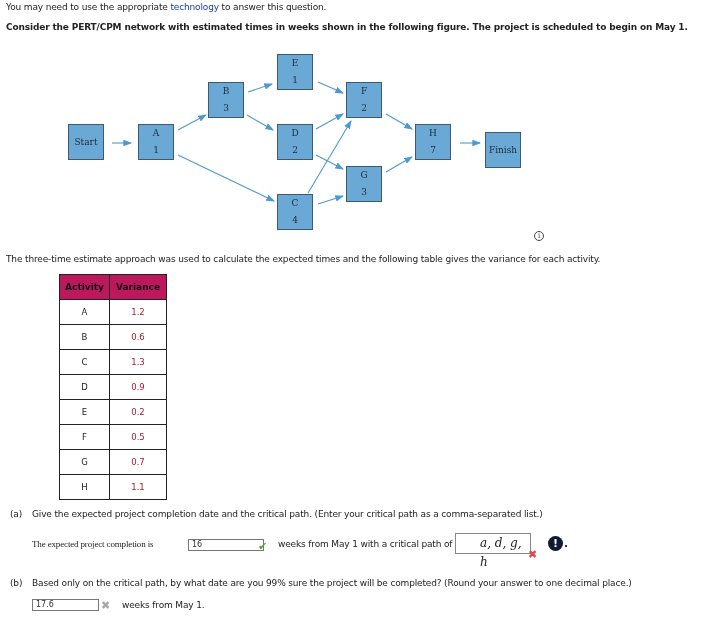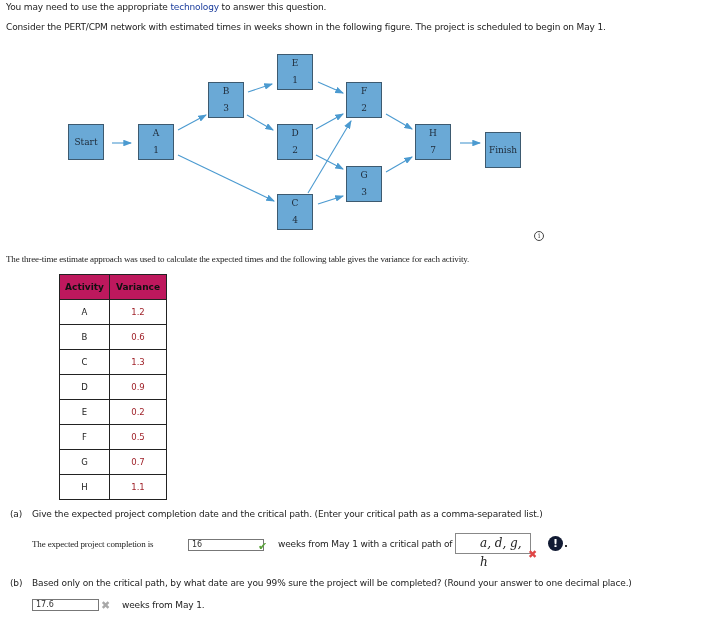--- a/index.html
+++ b/index.html
@@ -32,21 +32,21 @@
   .alert { position: absolute; left: 548px; top: 536px; width: 15px; height: 15px; border-radius: 50%;
            background: #111a33; color: #fff; font-size: 11px; font-weight: bold; text-align: center; line-height: 15px; }
   .alert-dot { position: absolute; left: 565px; top: 545px; width: 2px; height: 2px; background:#333; }
 </style>
 </head>
 <body>
 
 <div class="line" style="top:2px;">
   <span>You may need to use the appropriate </span><span class="link">technology</span><span> to answer this question.</span>
 </div>
-<div class="line" style="top:22px;">Consider the PERT/CPM network with estimated times in weeks shown in the following figure. The project is scheduled to begin on May 1.</div>
+<div class="line" style="top:22px;font-weight:bold;">Consider the PERT/CPM network with estimated times in weeks shown in the following figure. The project is scheduled to begin on May 1.</div>
 
 <div class="diagram">
   <svg width="703" height="240" style="position:absolute;left:0;top:0">
     <defs>
       <marker id="ah" markerWidth="8" markerHeight="6" refX="7" refY="3" orient="auto">
         <path d="M0,0 L8,3 L0,6 z" fill="#4b9ad0"></path>
       </marker>
     </defs>
     <g stroke="#4b9ad0" stroke-width="1.1" fill="none" marker-end="url(#ah)">
       <line x1="112" y1="143" x2="131" y2="143"></line>
@@ -100,21 +100,21 @@
     <span class="t">H</span>
     <span class="t">7</span>
   </div>
   <div class="node" style="left:485px;top:124px;margin-top:8px;">
     <span class="t">Finish</span>
   </div>
 </div>
 
 <div class="info">i</div>
 
-<div class="line" style="top:254px;font-family:Liberation Serif, serif;">The three-time estimate approach was used to calculate the expected times and the following table gives the variance for each activity.</div>
+<div class="line" style="top:254px;">The three-time estimate approach was used to calculate the expected times and the following table gives the variance for each activity.</div>
 
 <table class="var">
   <thead>
     <tr>
       <th class="c1">Activity</th>
       <th class="c2">Variance</th>
     </tr>
   </thead>
   <tbody>
     <tr>

